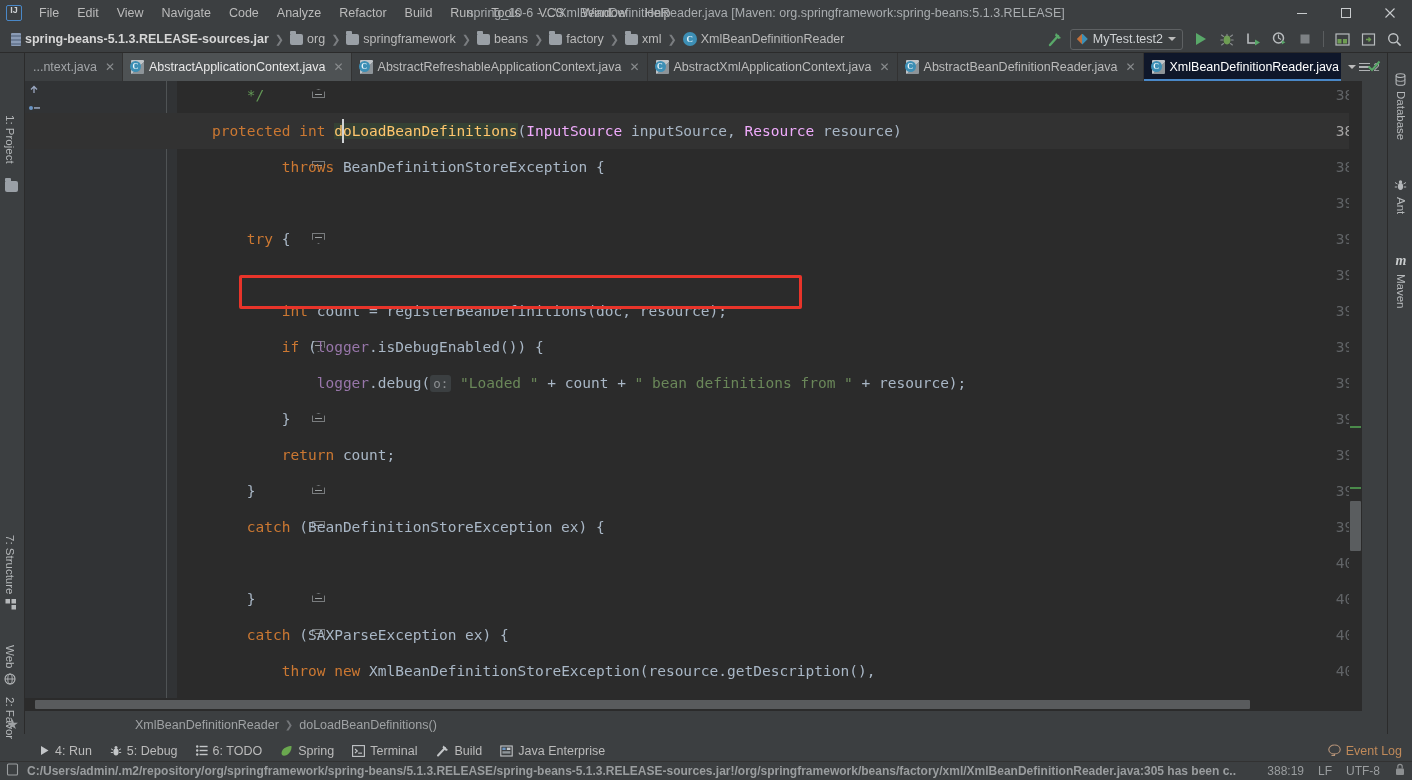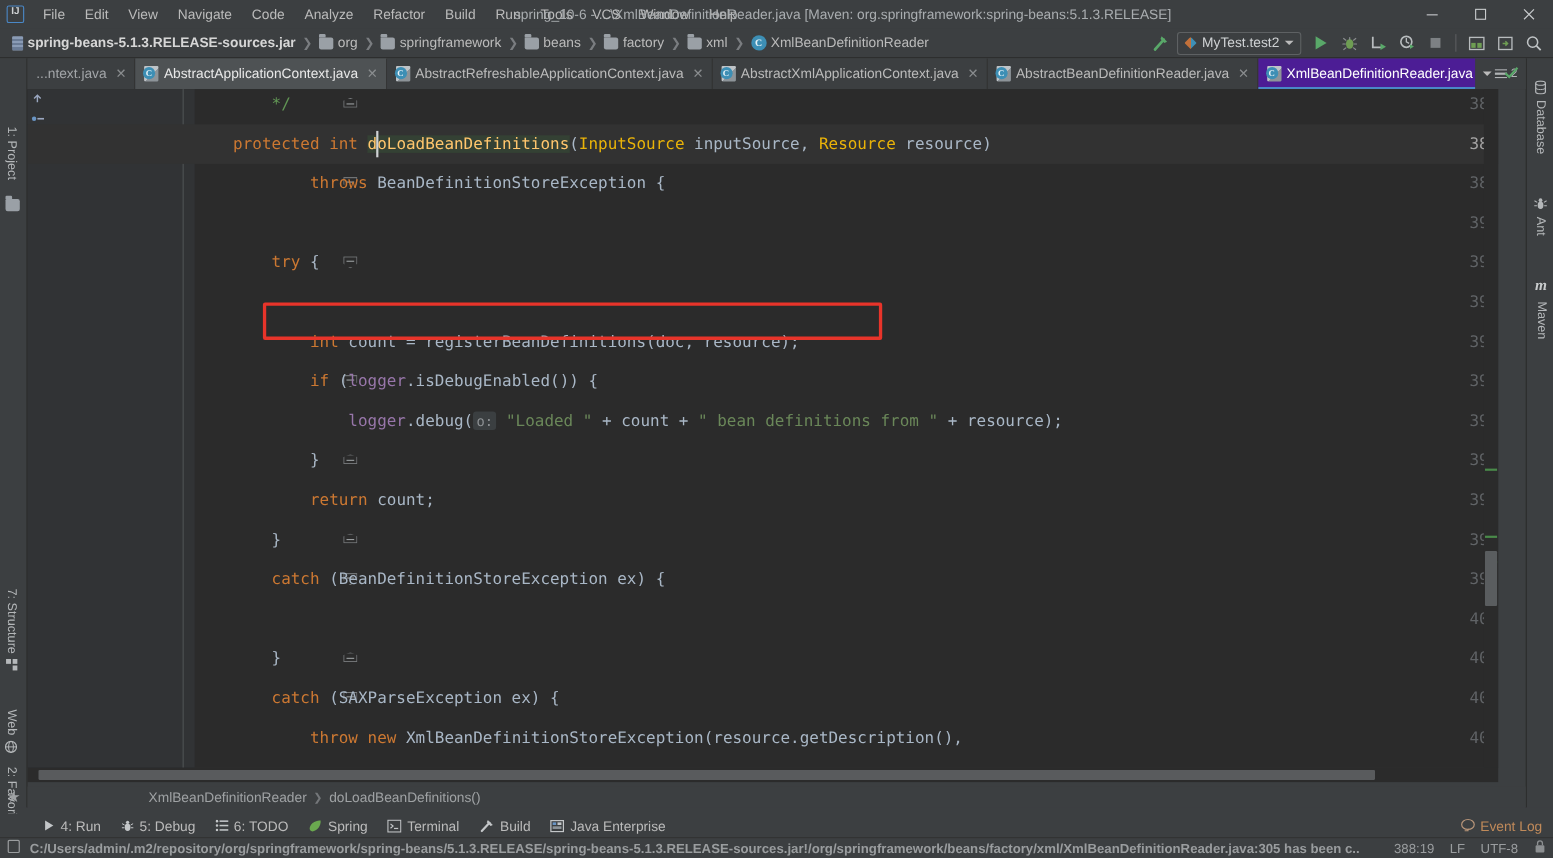--- a/index.html
+++ b/index.html
@@ -104,21 +104,21 @@
     background:#3c3f41; display:flex; align-items:stretch; overflow:hidden;
     font-size:12.5px;
   }
   .tab{
     display:flex;align-items:center;gap:5px;padding:0 7px 0 8px;
     color:#bbbbbb; white-space:nowrap; position:relative;
     border-right:1px solid #323232;
   }
   .tab.inactive-dim{ color:#a2a5a8; }
   .tab.active{ background:#4e5254; color:#e8e8e8; }
-  .tab.selected{ background:#4c1d95; color:#ffffff; box-shadow:inset 0 -2px 0 #4a88c7; }
+  .tab.selected{ background:#0f172a; color:#ffffff; box-shadow:inset 0 -2px 0 #4a88c7; }
   .tab .tabico{
     width:13px;height:14px;flex:none;position:relative;border-radius:1px;
     background:linear-gradient(135deg,#bfc4c8 55%, #8d9499 55%);
   }
   .tab .tabico::after{
     content:"C"; position:absolute; left:-1px; top:1px; width:11px;height:11px;
     border-radius:50%; background:#3d8fb5; color:#eaf5fa;
     font-size:8px;font-weight:bold;display:flex;align-items:center;justify-content:center;
     font-family:"Liberation Serif",serif;
   }
@@ -175,21 +175,21 @@
     position:absolute; right:0; width:118px; text-align:right;
     font-family:"DejaVu Sans Mono","Liberation Mono",monospace;
     font-size:14.5px; line-height:36px; color:#606366;
   }
   .lnum.cur{ color:#a4a3a3; }
   .curline-bg{
     position:absolute; left:0; width:1337px; height:36px; background:#323232;
   }
   
   .kw{ color:#cc7832; }
-  .typ{ color:#eab308; }
+  .typ{ color:#f0abfc; }
   .str{ color:#6a8759; }
   .cmt{ color:#629755; }
   .fld{ color:#9876aa; }
   .pun{ color:#a9b7c6; }
   .hl-meth{ color:#ffc66d; background:#344134; }
 
   .fold-line{
     position:absolute; left:141px; top:0; width:1px; background:#4f5355;
   }
   .fold-mark{

